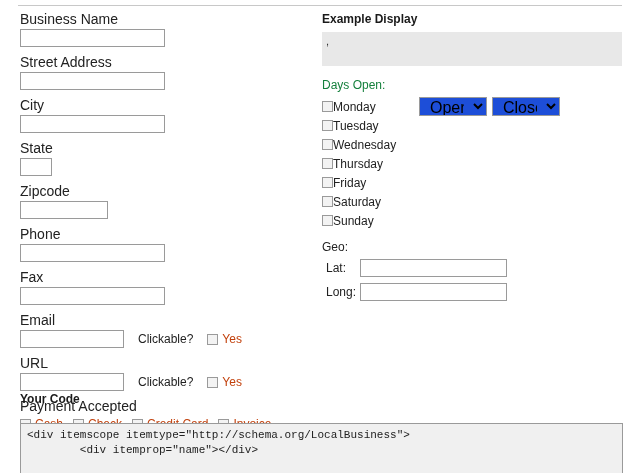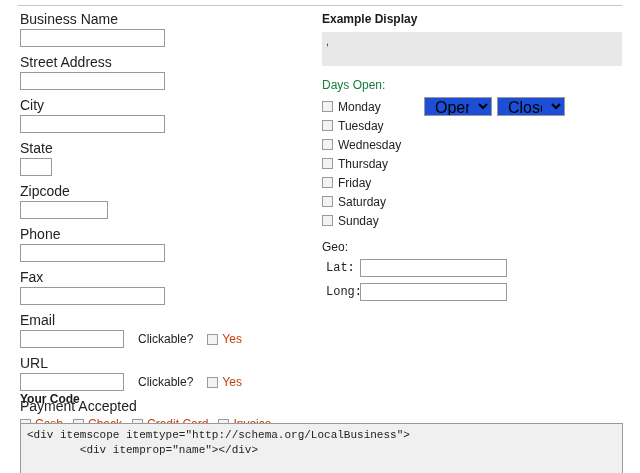--- a/index.html
+++ b/index.html
@@ -127,21 +127,20 @@
   }
   .day-row {
     display: flex;
     align-items: center;
     height: 19px;
     margin-bottom: 0px;
   }
   .day-row .day-name {
     font-size: 12px;
     color: #222;
-    margin-left: 5px;
     width: 86px;
   }
   select.sel {
     box-sizing: border-box;
     height: 19px;
     border: 1px solid #9a9a9a;
     background: #1d4ed8;
     font-family: "Liberation Sans", sans-serif;
     font-size: 16px;
     padding: 0 6px;
@@ -158,21 +157,20 @@
   .geo-row {
     display: flex;
     align-items: center;
     margin-bottom: 6px;
     margin-left: 4px;
   }
   .geo-row .geo-label {
     font-size: 12px;
     color: #222;
     width: 34px;
-    font-family: Liberation Mono, monospace;
   }
   .w-lat { width: 147px; }
   .w-long { width: 147px; }
   .code-section {
     position: absolute;
     left: 20px;
     top: 392px;
     width: 604px;
   }
   .code-title {

